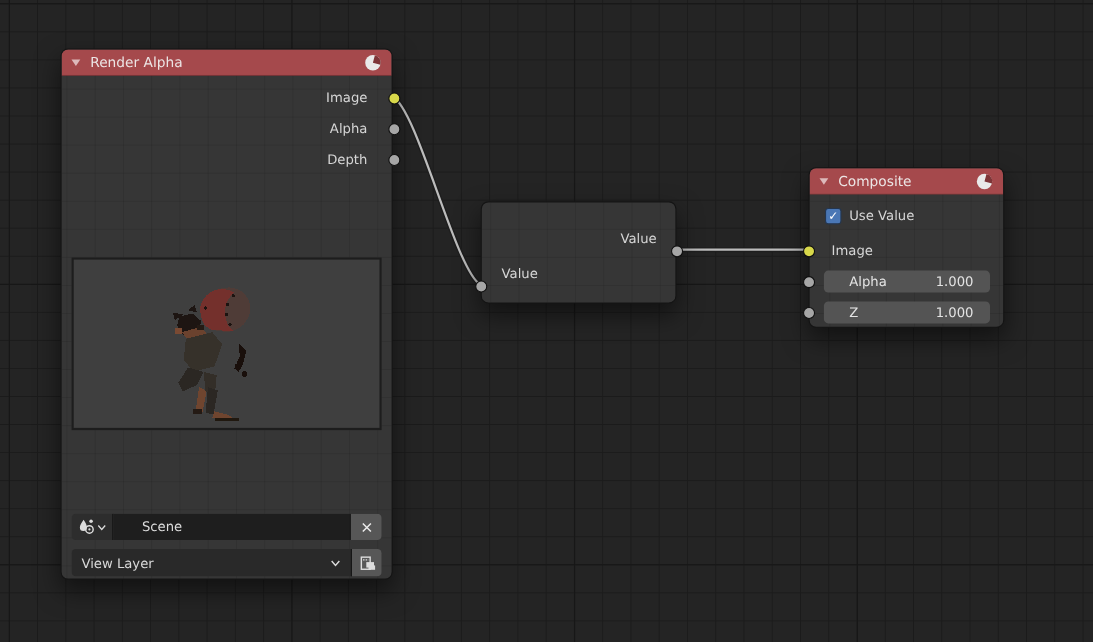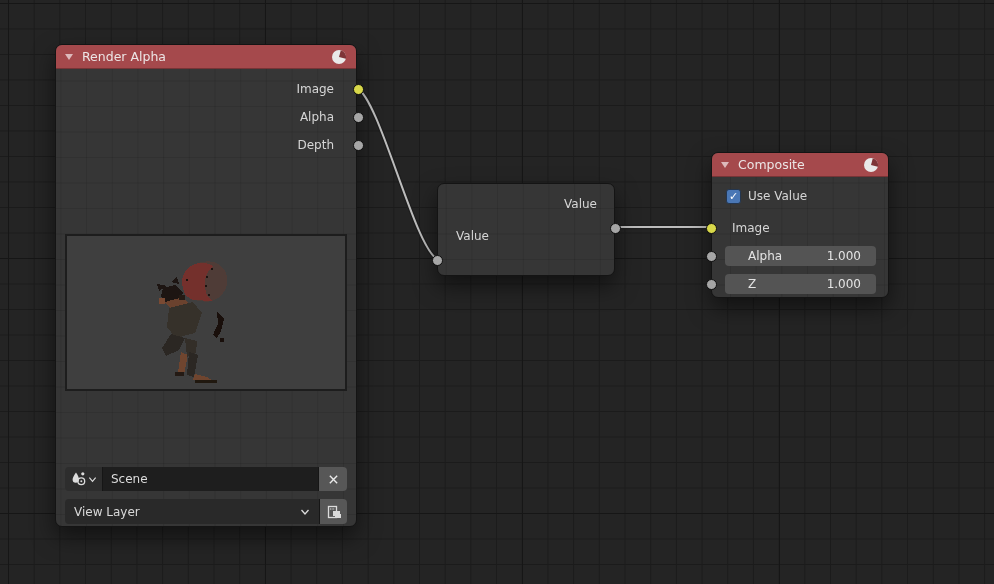--- a/index.html
+++ b/index.html
@@ -49,21 +49,21 @@
   .preview{position:absolute;left:9px;top:189px;width:282px;height:157px;
            background:#3f3f3f;border:2px solid #1d1d1d;}
 
   
   .rl-row{position:absolute;left:9px;width:282px;display:flex;border-radius:4px;overflow:hidden;}
   .scene-row{top:422px;height:24px;}
   .vl-row{top:454px;height:25px;}
   .icon-btn{background:#2d2d2d;display:flex;align-items:center;justify-content:center;gap:1px;
             border-right:1px solid #161616;}
   .scene-btn{width:38px;}
-  .txt-field{flex:1;background:#1e1e1e;display:flex;align-items:center;padding:0 8px;color:#dcdcdc;
+  .txt-field{flex:1;background:#1e1e1e;display:flex;align-items:center;padding:0 26px;color:#dcdcdc;
              border-right:1px solid #161616;}
   .x-btn{width:28px;background:#575757;display:flex;align-items:center;justify-content:center;}
   .dropdown{flex:1;background:#292929;display:flex;align-items:center;padding:0 9px;color:#d9d9d9;
             border-right:1px solid #161616;}
   .dropdown .chev{margin-left:auto;}
   .vl-btn{width:27px;background:#575757;display:flex;align-items:center;justify-content:center;}
 
   
   .chk-row{height:24px;margin-top:7px;display:flex;align-items:center;gap:7px;padding-left:14px;}
   .checkbox{width:15px;height:15px;border-radius:3px;background:#4a77b5;border:1px solid #24364f;
@@ -192,33 +192,33 @@
         </svg>
       </div>
     </div>
 
     <div class="socket sock-yellow" style="left:297px;top:39px;"></div>
     <div class="socket sock-gray" style="left:297px;top:67px;"></div>
     <div class="socket sock-gray" style="left:297px;top:95px;"></div>
   </div>
 
   <div class="node" style="left:437px;top:183px;width:178px;height:93px;background-position:-429px -180px;">
-    <div style="padding-top:6px;">
+    <div style="padding-top:19px;">
       <div class="out-row" style="padding-right:17px;">
         <span>Value</span>
       </div>
       <div class="in-row" style="margin-top:4px;">
         <span>Value</span>
       </div>
     </div>
     <div class="socket sock-gray" style="left:172px;top:39px;"></div>
     <div class="socket sock-gray" style="left:-6px;top:71px;"></div>
   </div>
 
-  <div class="node" style="left:711px;top:152px;width:178px;height:146px;background-position:-727px -149px;">
+  <div class="node" style="left:735px;top:152px;width:178px;height:146px;background-position:-727px -149px;">
     <div class="node-header hdr-red">
       <span class="tri"></span>
       <span>Composite</span>
       <span class="hdr-icon">
         <svg width="16" height="16" viewBox="0 0 16 16">
           <circle cx="8" cy="8" r="7" fill="#e9e9e9"></circle>
           <path d="M8,8 L9.8,1.2 A7,7 0 0 1 14.8,9.8 Z" fill="#7e3538"></path>
         </svg>
       </span>
     </div>

